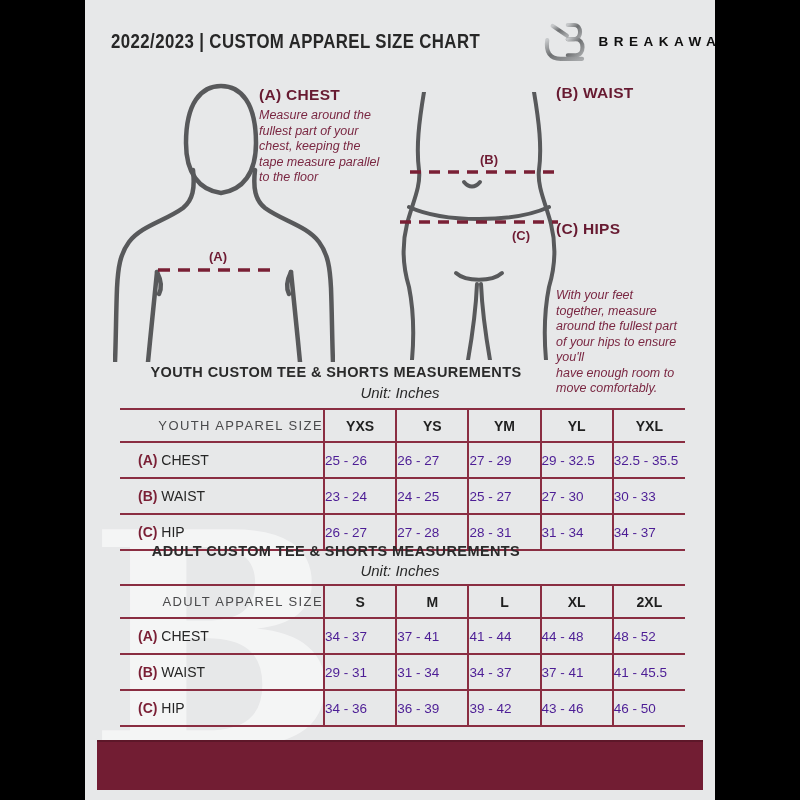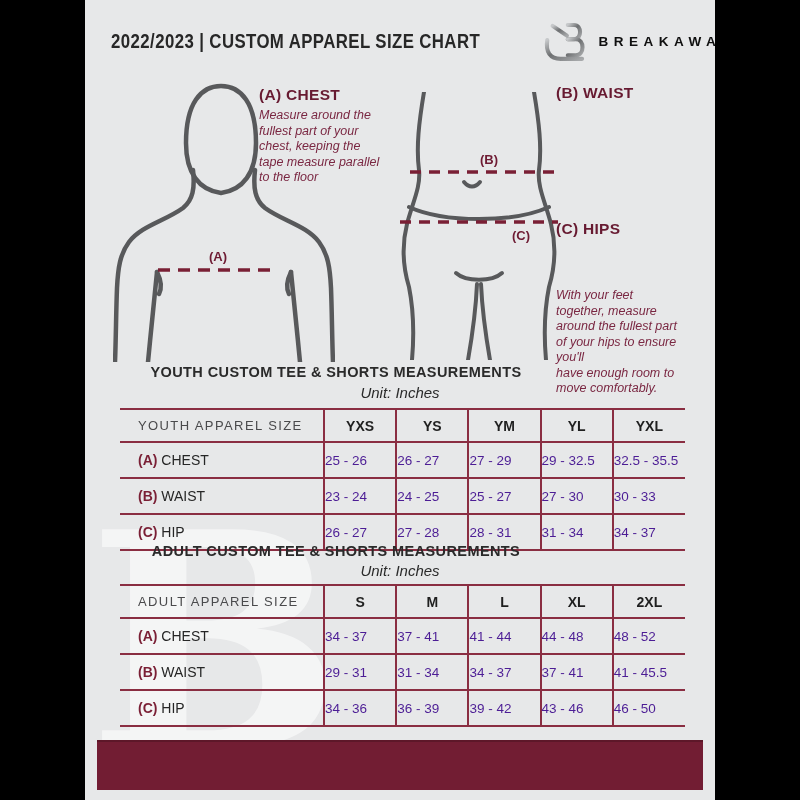--- a/index.html
+++ b/index.html
@@ -30,21 +30,21 @@
             font-style:italic;font-size:15px;color:#2a2a2a;}
 
   
   .size-table{position:absolute;left:120px;width:565px;border-collapse:collapse;table-layout:fixed;z-index:2;
               border-top:2px solid #8a2e42;}
   .size-table tr{border-bottom:2px solid #8a2e42;}
   .size-table th,.size-table td{border-left:2px solid #8a2e42;padding:0;background:transparent;}
   .size-table th:first-child,.size-table td:first-child{border-left:none;width:185px;}
   .size-table th{height:31px;font-weight:bold;font-size:14px;color:#1f1f1f;text-align:center;}
   .size-table th.label-col{font-weight:normal;font-size:13px;color:#4a4a4c;letter-spacing:1.4px;
-                           text-align:left;padding-left:18px;}
+                           text-align:right;padding-left:18px;}
   .size-table td{height:34px;font-size:13.5px;color:#4c1d95;text-align:left;}
   .size-table td.row-label{text-align:left;padding-left:18px;font-size:14px;color:#262626;}
   .size-table td.row-label .pfx{color:#7a1f35;font-weight:bold;}
 
   
   .watermark{position:absolute;left:88px;top:520px;z-index:0;font-family:"DejaVu Serif",serif;
              font-weight:bold;font-size:300px;line-height:.82;color:rgba(255,255,255,.55);
              user-select:none;}
   .footer-bar{position:absolute;left:97px;top:740px;width:606px;height:50px;background:#721d33;z-index:4;
               box-shadow:inset 0 2px 0 rgba(0,0,0,.18);}

